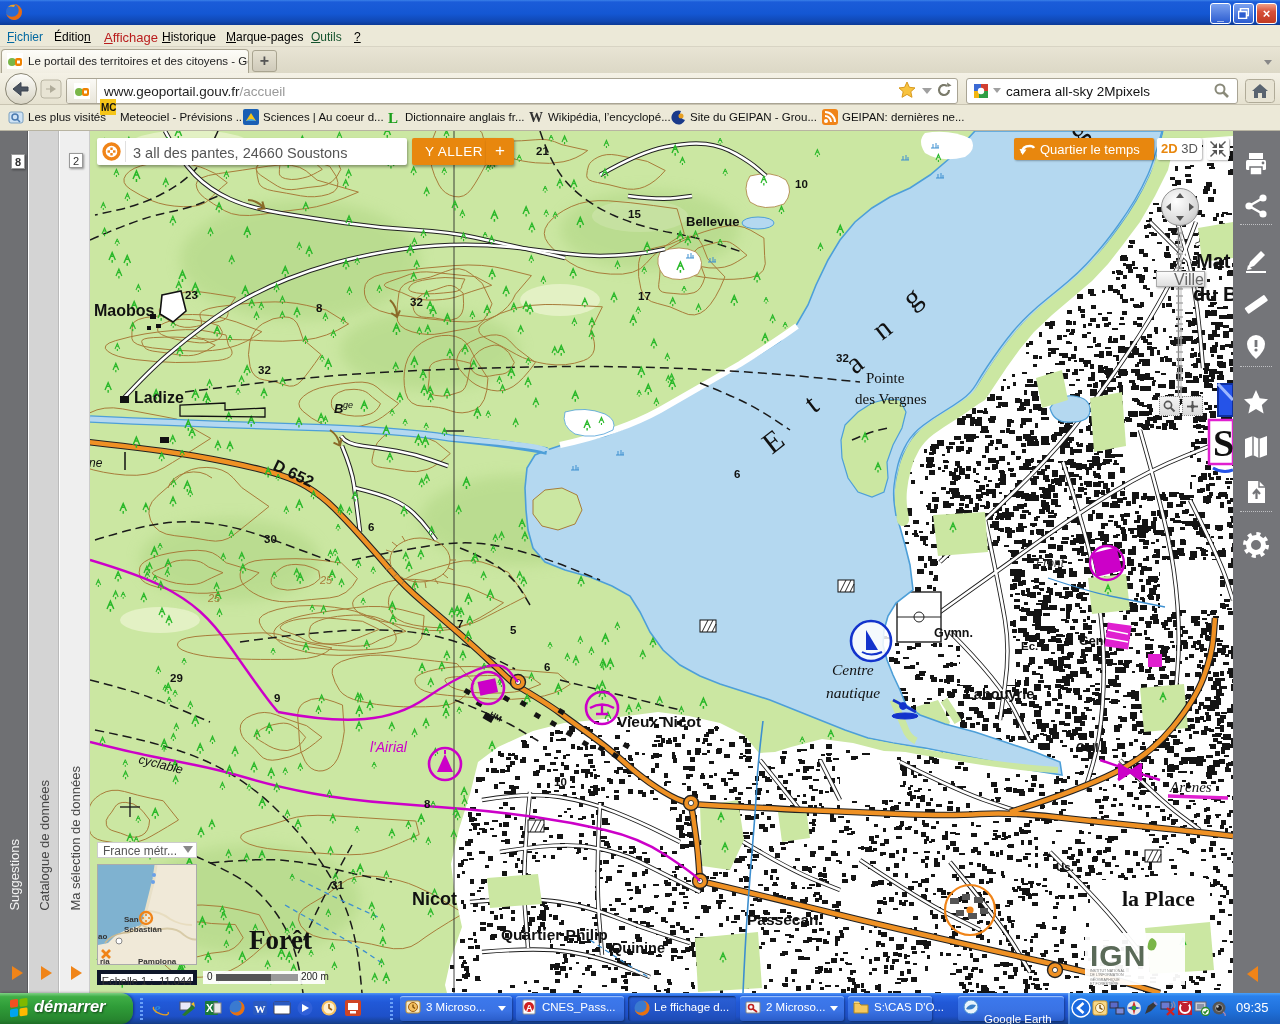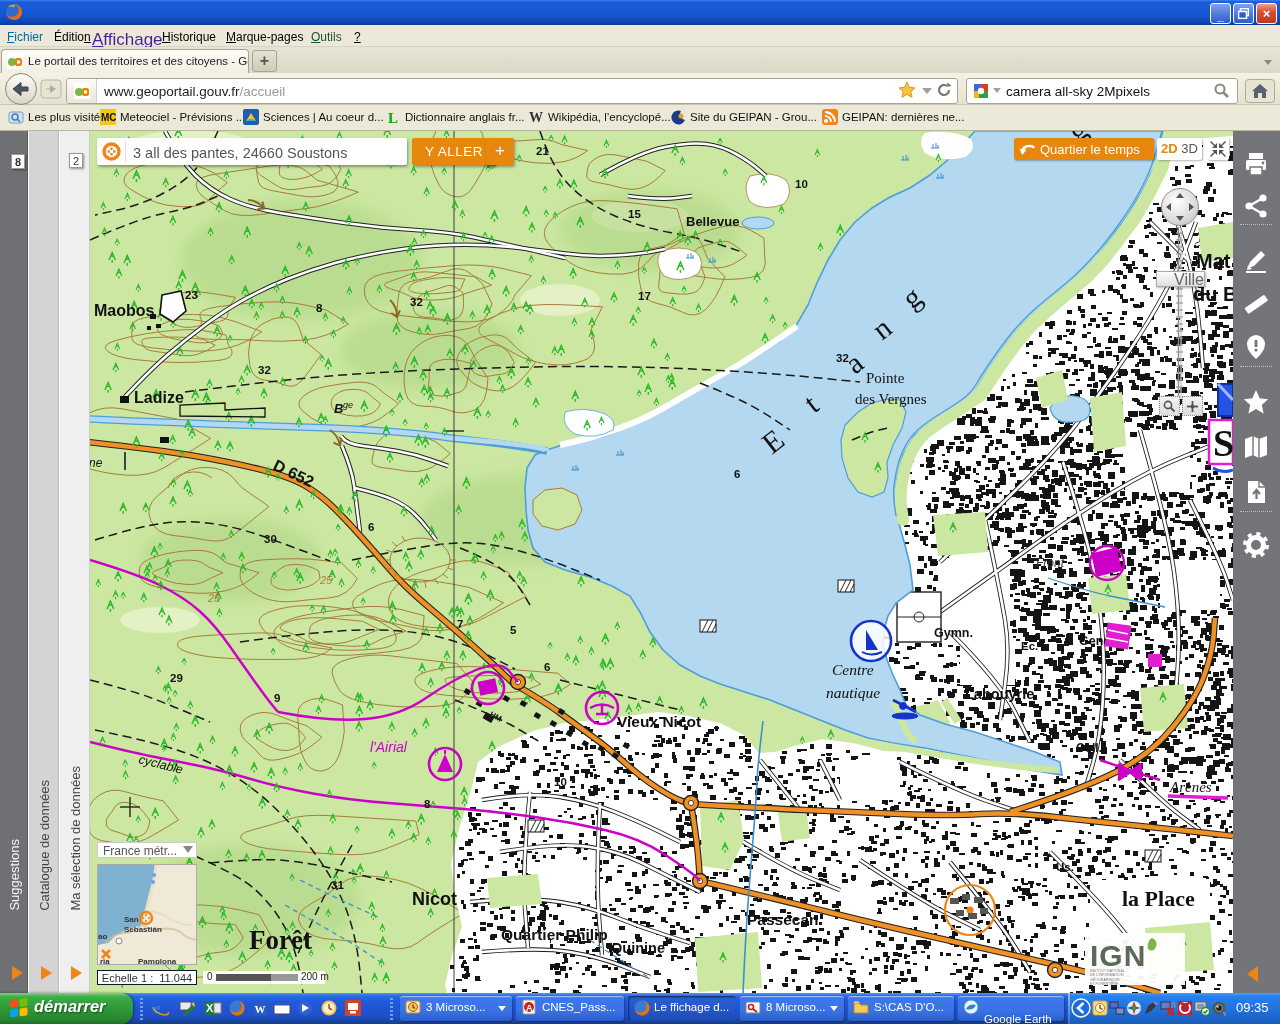--- a/index.html
+++ b/index.html
@@ -17,21 +17,21 @@
       </svg></div>
 <div class="winbtn" style="left:1210px;background:linear-gradient(180deg,#7ba1ef,#2b5cd0)"><span style="position:relative;top:3px">_</span></div>
 <div class="winbtn" style="left:1233px;background:linear-gradient(180deg,#7ba1ef,#2b5cd0)"><svg width="11" height="11" viewBox="0 0 11 11" style="margin-top:4px">
         <rect x="2.5" y="0.5" width="8" height="7" fill="none" stroke="#fff" stroke-width="1.6"></rect>
         <rect x="0.5" y="3.5" width="8" height="7" fill="#2b5cd0" stroke="#fff" stroke-width="1.6"></rect>
       </svg></div>
 <div class="winbtn" style="left:1256px;background:linear-gradient(180deg,#f0a088,#d75039 40%,#c03a22)"><span style="position:relative;top:0px;font-size:13px">×</span></div>
 <div class="abs" style="left:0;top:25px;width:1280px;height:22px;background:#ece9d8;border-bottom:1px solid #d8d4c4"></div>
 <div class="abs" style="left:7px;top:30px;font-size:12px;color:#0369a1"><u>F</u>ichier</div>
 <div class="abs" style="left:54px;top:30px;font-size:12px;color:#000">Éditio<u>n</u></div>
-<div class="abs" style="left:92px;top:30px;font-size:17px;color:#4c1d95"><u>A</u>ffichage</div>
+<div class="abs" style="left:104px;top:30px;font-size:13px;color:#b91c1c"><u>A</u>ffichage</div>
 <div class="abs" style="left:162px;top:30px;font-size:12px;color:#000"><u>H</u>istorique</div>
 <div class="abs" style="left:226px;top:30px;font-size:12px;color:#000"><u>M</u>arque-pages</div>
 <div class="abs" style="left:311px;top:30px;font-size:12px;color:#14532d"><u>O</u>utils</div>
 <div class="abs" style="left:354px;top:30px;font-size:12px;color:#000"><u>?</u></div>
 <div class="abs" style="left:0;top:47px;width:1280px;height:26px;background:linear-gradient(180deg,#e8e4d4,#dcd8c6)"></div>
 <div class="abs" style="left:1px;top:49px;width:248px;height:24px;background:linear-gradient(180deg,#fdfcf8,#f1eee2);border:1px solid #a9a490;border-bottom:none;border-radius:4px 4px 0 0"></div>
 <div class="abs" style="left:7px;top:53px;width:16px;height:16px"><svg width="16" height="16" viewBox="0 0 16 16">
         <rect width="16" height="16" fill="#fff"></rect>
         <circle cx="5" cy="9" r="4" fill="#7ab648"></circle>
         <rect x="8" y="5" width="7" height="8" rx="2" fill="#ef8200"></rect>
@@ -91,21 +91,21 @@
         <path d="M15,5 L23,12 L21,12 L21,19 L9,19 L9,12 L7,12 Z" fill="#5a6470"></path>
         <rect x="13" y="14" width="4" height="5" fill="#e8e4d4"></rect>
       </svg></div>
 <div class="abs" style="left:0;top:105px;width:1280px;height:26px;background:#ece9d8;border-bottom:1px solid #b8b4a2"></div>
 <div class="abs" style="left:8px;top:109px;width:16px;height:16px"><svg width="16" height="16">
         <rect x="1" y="3" width="14" height="11" rx="2" fill="#cfe3f5" stroke="#7aa0c0"></rect>
         <circle cx="7" cy="8" r="3" fill="none" stroke="#4a7ab0" stroke-width="1.5"></circle>
         <line x1="9" y1="10" x2="12" y2="13" stroke="#4a7ab0" stroke-width="1.5"></line>
       </svg></div>
 <div class="abs" style="left:28px;top:111px;font-size:11.5px;color:#111">Les plus visités</div>
-<div class="abs" style="left:100px;top:109px;width:16px;height:16px"><svg width="16" height="16">
+<div class="abs" style="left:100px;top:99px;width:16px;height:16px"><svg width="16" height="16">
         <rect width="16" height="16" fill="#f5c518"></rect>
         <text x="1" y="12" font-size="10" font-weight="bold" font-family="Liberation Sans" fill="#111">MC</text>
       </svg></div>
 <div class="abs" style="left:120px;top:111px;font-size:11.5px;color:#111">Meteociel - Prévisions ...</div>
 <div class="abs" style="left:243px;top:109px;width:16px;height:16px"><svg width="16" height="16">
         <rect width="16" height="16" rx="2" fill="#1a5fb4"></rect>
         <path d="M3,12 L8,4 L13,12 Z" fill="#f5c518"></path>
         <path d="M3,12 Q8,8 13,12" fill="#40a0e0"></path>
       </svg></div>
 <div class="abs" style="left:263px;top:111px;font-size:11.5px;color:#111">Sciences | Au coeur d...</div>
@@ -2179,21 +2179,21 @@
           <line x1="12" y1="85" x2="4" y2="93"></line>
         </g>
         <circle cx="48" cy="53" r="6" fill="none" stroke="#f08418" stroke-width="2.4"></circle>
         <g stroke="#f08418" stroke-width="1.6">
           <line x1="48" y1="49" x2="48" y2="51"></line>
           <line x1="48" y1="55" x2="48" y2="57"></line>
           <line x1="44" y1="53" x2="46" y2="53"></line>
           <line x1="50" y1="53" x2="52" y2="53"></line>
         </g>
       </svg></div>
-<div class="abs" style="left:97px;top:970px;width:100px;height:15px;background:#fff;border:1px solid #0f172a;font-size:11px;color:#333;text-align:center;line-height:14px">Echelle 1 :&nbsp; 11.044</div>
+<div class="abs" style="left:97px;top:970px;width:100px;height:15px;background:#fff;border:4px solid #0f172a;font-size:11px;color:#333;text-align:center;line-height:14px">Echelle 1 :&nbsp; 11.044</div>
 <div class="abs" style="left:203px;top:971px;width:122px;height:13px;background:rgba(255,255,255,.92);white-space:nowrap">
       <span style="position:absolute;left:4px;top:0px;font-size:10px;color:#222">0</span>
       <span style="position:absolute;left:13px;top:3px;width:55px;height:7px;background:#555"></span>
       <span style="position:absolute;left:68px;top:3px;width:27px;height:7px;background:#999"></span>
       <span style="position:absolute;left:98px;top:0px;font-size:10px;color:#222;white-space:nowrap">200 m</span>
     </div>
 <div class="abs" style="left:1233px;top:131px;width:47px;height:862px;background:#747579"></div>
 <div class="abs" style="left:1242px;top:150px;width:28px;height:28px"><svg width="28" height="28" viewBox="0 0 28 28" fill="#fff">
         <rect x="7" y="3" width="14" height="6"></rect>
         <rect x="4" y="10" width="20" height="10" rx="1.5"></rect>
@@ -2321,24 +2321,24 @@
           <path d="M9,1.5 a7.5,7.5 0 1,1 -7.3,9 a6.5,6.5 0 0,0 6,3 a6,6 0 0,0 5.8,-7 a5.5,5.5 0 0,0 -4.5,-5Z" fill="#e87010"></path>
         </svg></span>
       <span style="position:absolute;left:26px;top:5px;color:#fff;font-size:11.5px;white-space:nowrap;overflow:hidden;width:78px">Le ffichage d...</span>
     </div>
 <div class="abs" style="left:740px;top:996px;width:104px;height:25px;background:linear-gradient(180deg,#5a97f8 0%,#3c78ec 10%,#3a72e4 60%,#2e62d0 90%,#2a5ac4 100%);border-radius:3px;box-shadow:inset 0 1px 0 rgba(255,255,255,.4), 1px 1px 2px rgba(0,0,0,.3)">
       <span style="position:absolute;left:5px;top:3px;width:16px;height:16px"><svg width="16" height="16">
           <rect x="1" y="3" width="14" height="11" rx="1" fill="#f8f8f8" stroke="#888"></rect>
           <circle cx="6" cy="8" r="2.5" fill="none" stroke="#c02020" stroke-width="1.6"></circle>
           <line x1="8" y1="10" x2="12" y2="13" stroke="#c02020" stroke-width="1.6"></line>
         </svg></span>
-      <span style="position:absolute;left:26px;top:5px;color:#fff;font-size:11.5px;white-space:nowrap;overflow:hidden;width:60px">8 Microso...</span>
+      <span style="position:absolute;left:26px;top:5px;color:#fff;font-size:11.5px;white-space:nowrap;overflow:hidden;width:60px">2 Microso...</span>
       <span style="position:absolute;right:6px;top:10px;width:0;height:0;border-left:4px solid transparent;border-right:4px solid transparent;border-top:5px solid #fff"></span>
     </div>
-<div class="abs" style="left:848px;top:996px;width:106px;height:25px;background:linear-gradient(180deg,#5a97f8 0%,#3c78ec 10%,#3a72e4 60%,#2e62d0 90%,#2a5ac4 100%);border-radius:3px;box-shadow:inset 0 1px 0 rgba(255,255,255,.4), 1px 1px 2px rgba(0,0,0,.3)">
+<div class="abs" style="left:848px;top:996px;width:84px;height:25px;background:linear-gradient(180deg,#5a97f8 0%,#3c78ec 10%,#3a72e4 60%,#2e62d0 90%,#2a5ac4 100%);border-radius:3px;box-shadow:inset 0 1px 0 rgba(255,255,255,.4), 1px 1px 2px rgba(0,0,0,.3)">
       <span style="position:absolute;left:5px;top:3px;width:16px;height:16px"><svg width="16" height="16">
           <path d="M1,4 L6,4 L8,6 L15,6 L15,14 L1,14 Z" fill="#f5c860" stroke="#b08820"></path>
           <path d="M1,4 L1,2.5 L5.5,2.5 L7,4Z" fill="#f5d880"></path>
         </svg></span>
       <span style="position:absolute;left:26px;top:5px;color:#fff;font-size:11.5px;white-space:nowrap;overflow:hidden;width:76px">S:\CAS D'O...</span>
     </div>
 <div class="abs" style="left:958px;top:996px;width:106px;height:25px;background:linear-gradient(180deg,#5a97f8 0%,#3c78ec 10%,#3a72e4 60%,#2e62d0 90%,#2a5ac4 100%);border-radius:3px;box-shadow:inset 0 1px 0 rgba(255,255,255,.4), 1px 1px 2px rgba(0,0,0,.3)">
       <span style="position:absolute;left:5px;top:3px;width:16px;height:16px"><svg width="16" height="16">
           <circle cx="8" cy="8" r="7" fill="#e8f4fc" stroke="#4a90d0"></circle>
           <path d="M3,10 Q6,4 13,6 Q10,12 3,10Z" fill="#3a80c8"></path>

